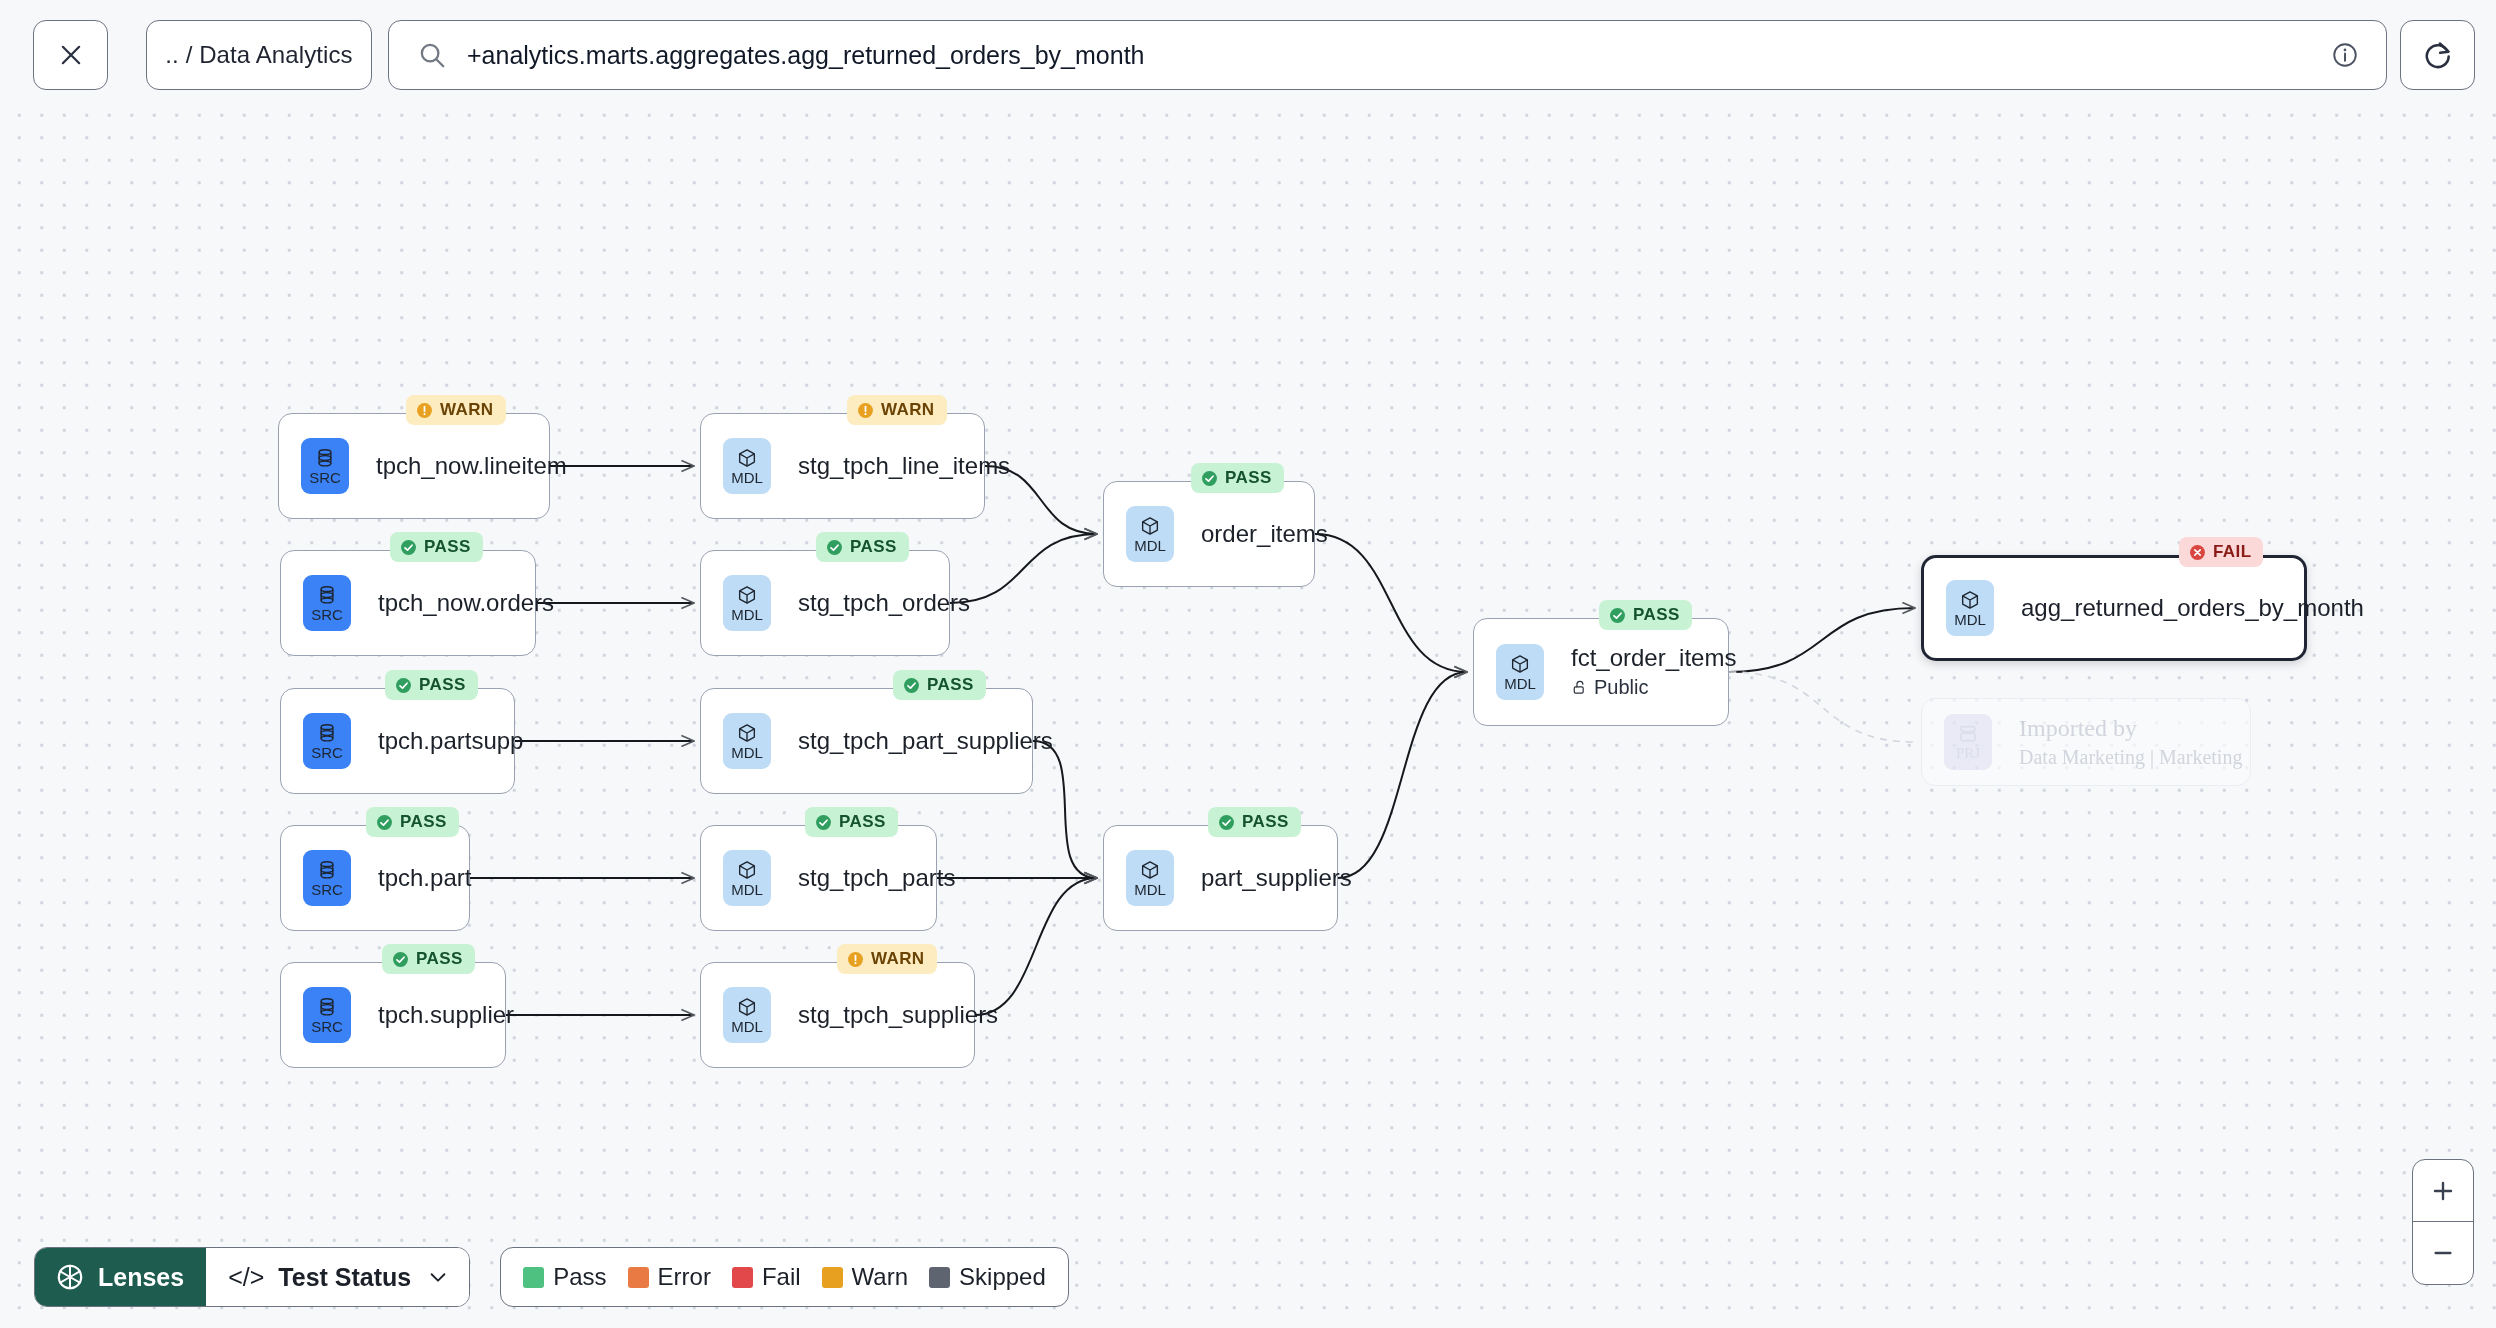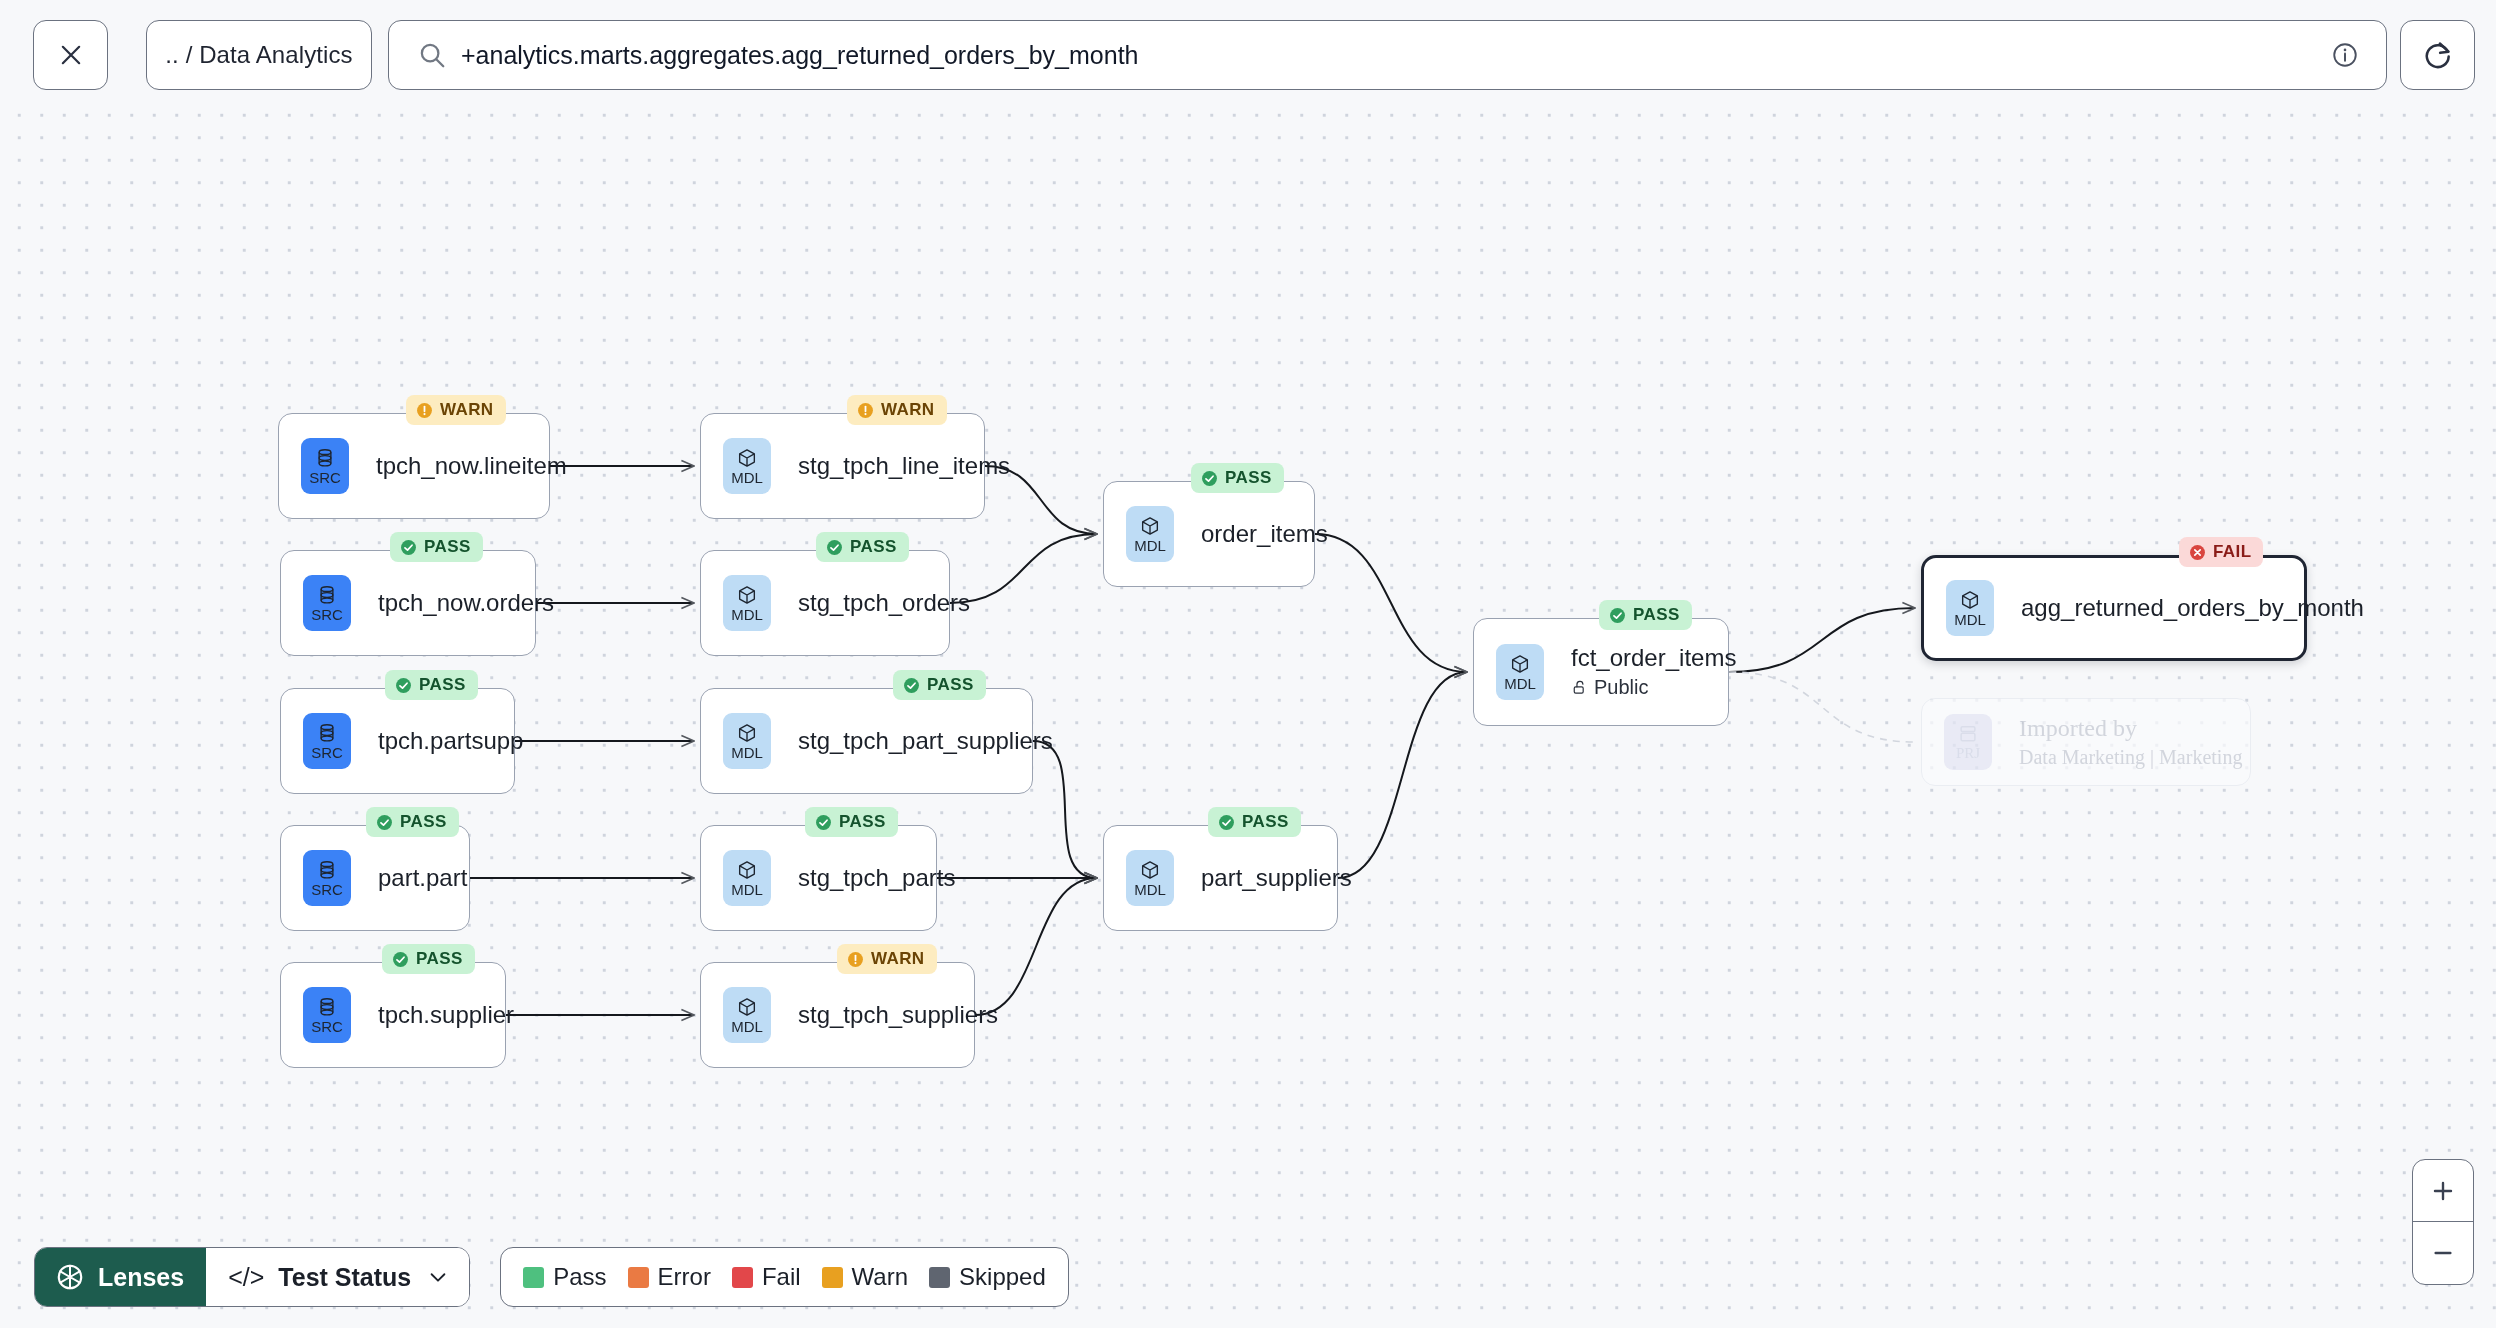--- a/index.html
+++ b/index.html
@@ -37,21 +37,21 @@
   }
   #close-btn { position: absolute; left: 33px; top: 20px; width: 75px; }
   #close-btn svg { width: 28px; height: 28px; }
   #breadcrumb-btn {
     position: absolute; left: 146px; top: 20px; width: 226px;
     font-size: 24px; color: #1f2430; letter-spacing: .1px;
   }
   #search-bar {
     position: absolute; left: 388px; top: 20px; width: 1999px;
     padding: 0 26px 0 28px;
-    justify-content: flex-start; gap: 14px;
+    justify-content: flex-start; gap: 20px;
   }
   #search-bar .s-ico { width: 30px; height: 30px; flex: none; }
   #search-value {
     flex: 1 1 auto; font-size: 25px; color: #111827;
     white-space: nowrap; overflow: hidden; text-overflow: ellipsis;
   }
   #info-icon { width: 30px; height: 30px; flex: none; cursor: pointer; }
   #refresh-btn { position: absolute; left: 2400px; top: 20px; width: 75px; }
   #refresh-btn svg { width: 32px; height: 32px; }
 
@@ -277,21 +277,21 @@
             <svg viewBox="0 0 24 24">
       <ellipse cx="12" cy="5.6" rx="6.4" ry="2.6" fill="none" stroke="#1d2530" stroke-width="1.5"></ellipse>
       <path d="M5.6 5.6 V12 M18.4 5.6 V12" stroke="#1d2530" stroke-width="1.5" fill="none"></path>
       <ellipse cx="12" cy="12" rx="6.4" ry="2.6" fill="none" stroke="#1d2530" stroke-width="1.5"></ellipse>
       <path d="M5.6 12 V18 M18.4 12 V18" stroke="#1d2530" stroke-width="1.5" fill="none"></path>
       <ellipse cx="12" cy="18" rx="6.4" ry="2.6" fill="none" stroke="#1d2530" stroke-width="1.5"></ellipse>
     </svg>
             <span class="tlabel">SRC</span>
           </div>
           <div class="node-body">
-            <div class="node-title">part.part</div>
+            <div class="node-title">tpch.part</div>
           </div>
         </div>
         <div class="badge pass" style="left: 366px; top: 807px;">
           <svg class="dot" viewBox="0 0 24 24">
       <circle cx="12" cy="12" r="10.5" fill="#2f9e5e"></circle>
       <path d="M7 12.4 L10.6 15.8 L17 8.8" fill="none" stroke="#ffffff" stroke-width="2.4" stroke-linecap="round" stroke-linejoin="round"></path>
           </svg>
           <span>PASS</span>
         </div>
         <div class="node" style="left: 280px; top: 962px; width: 226px; height: 106px;">

